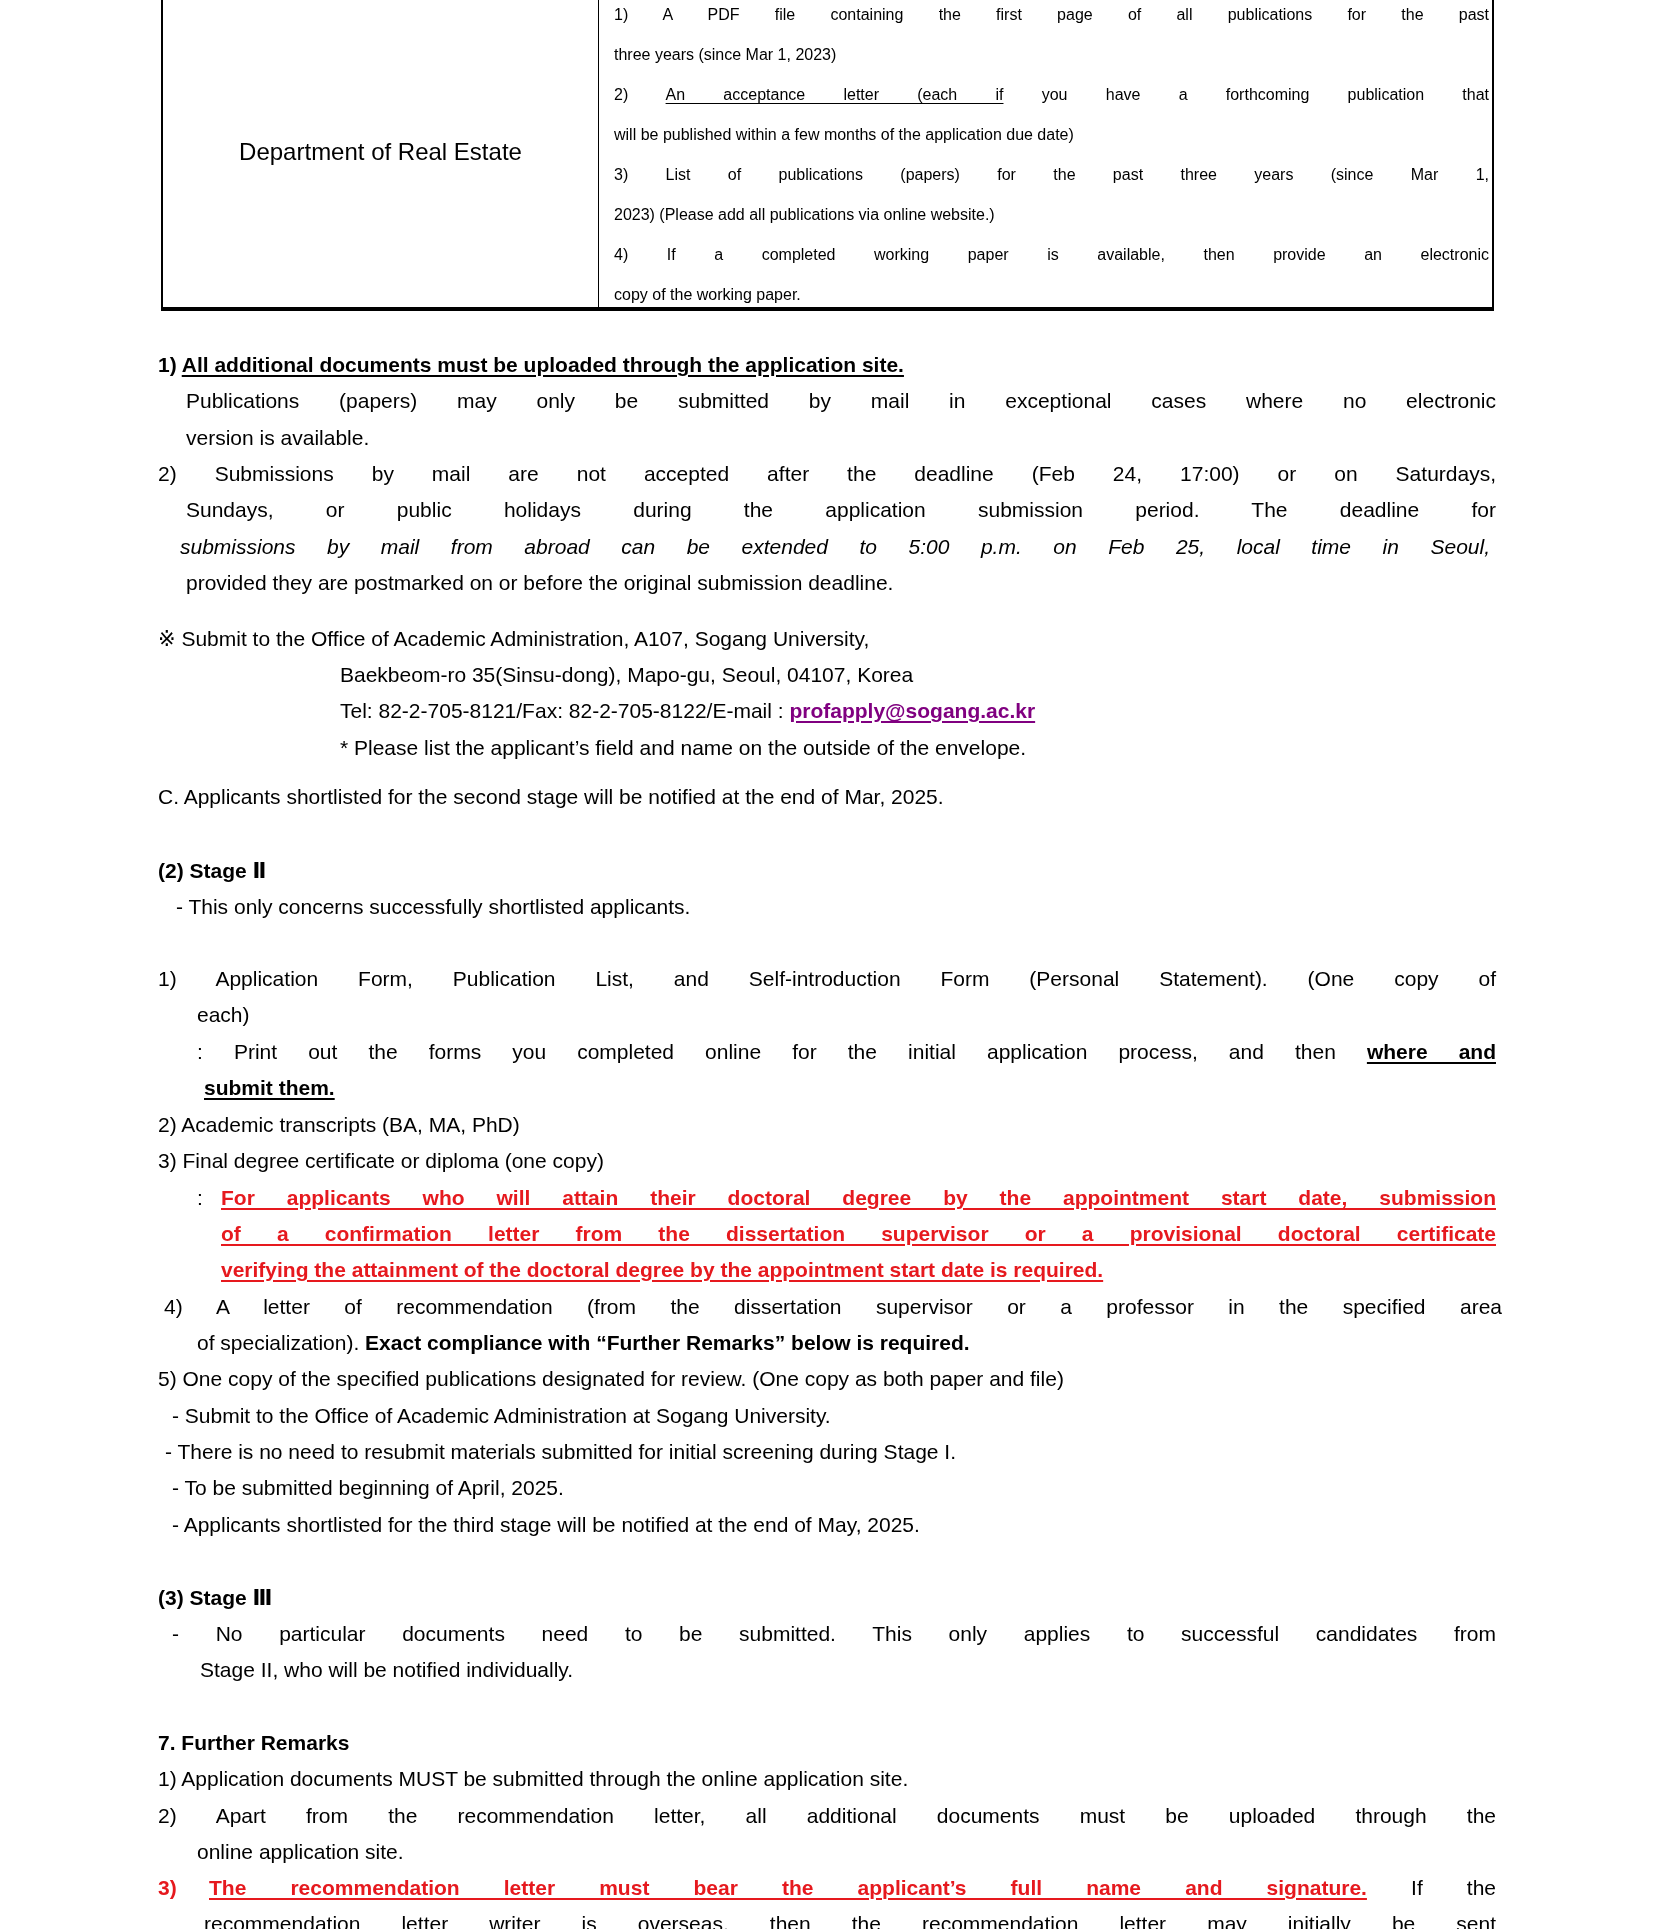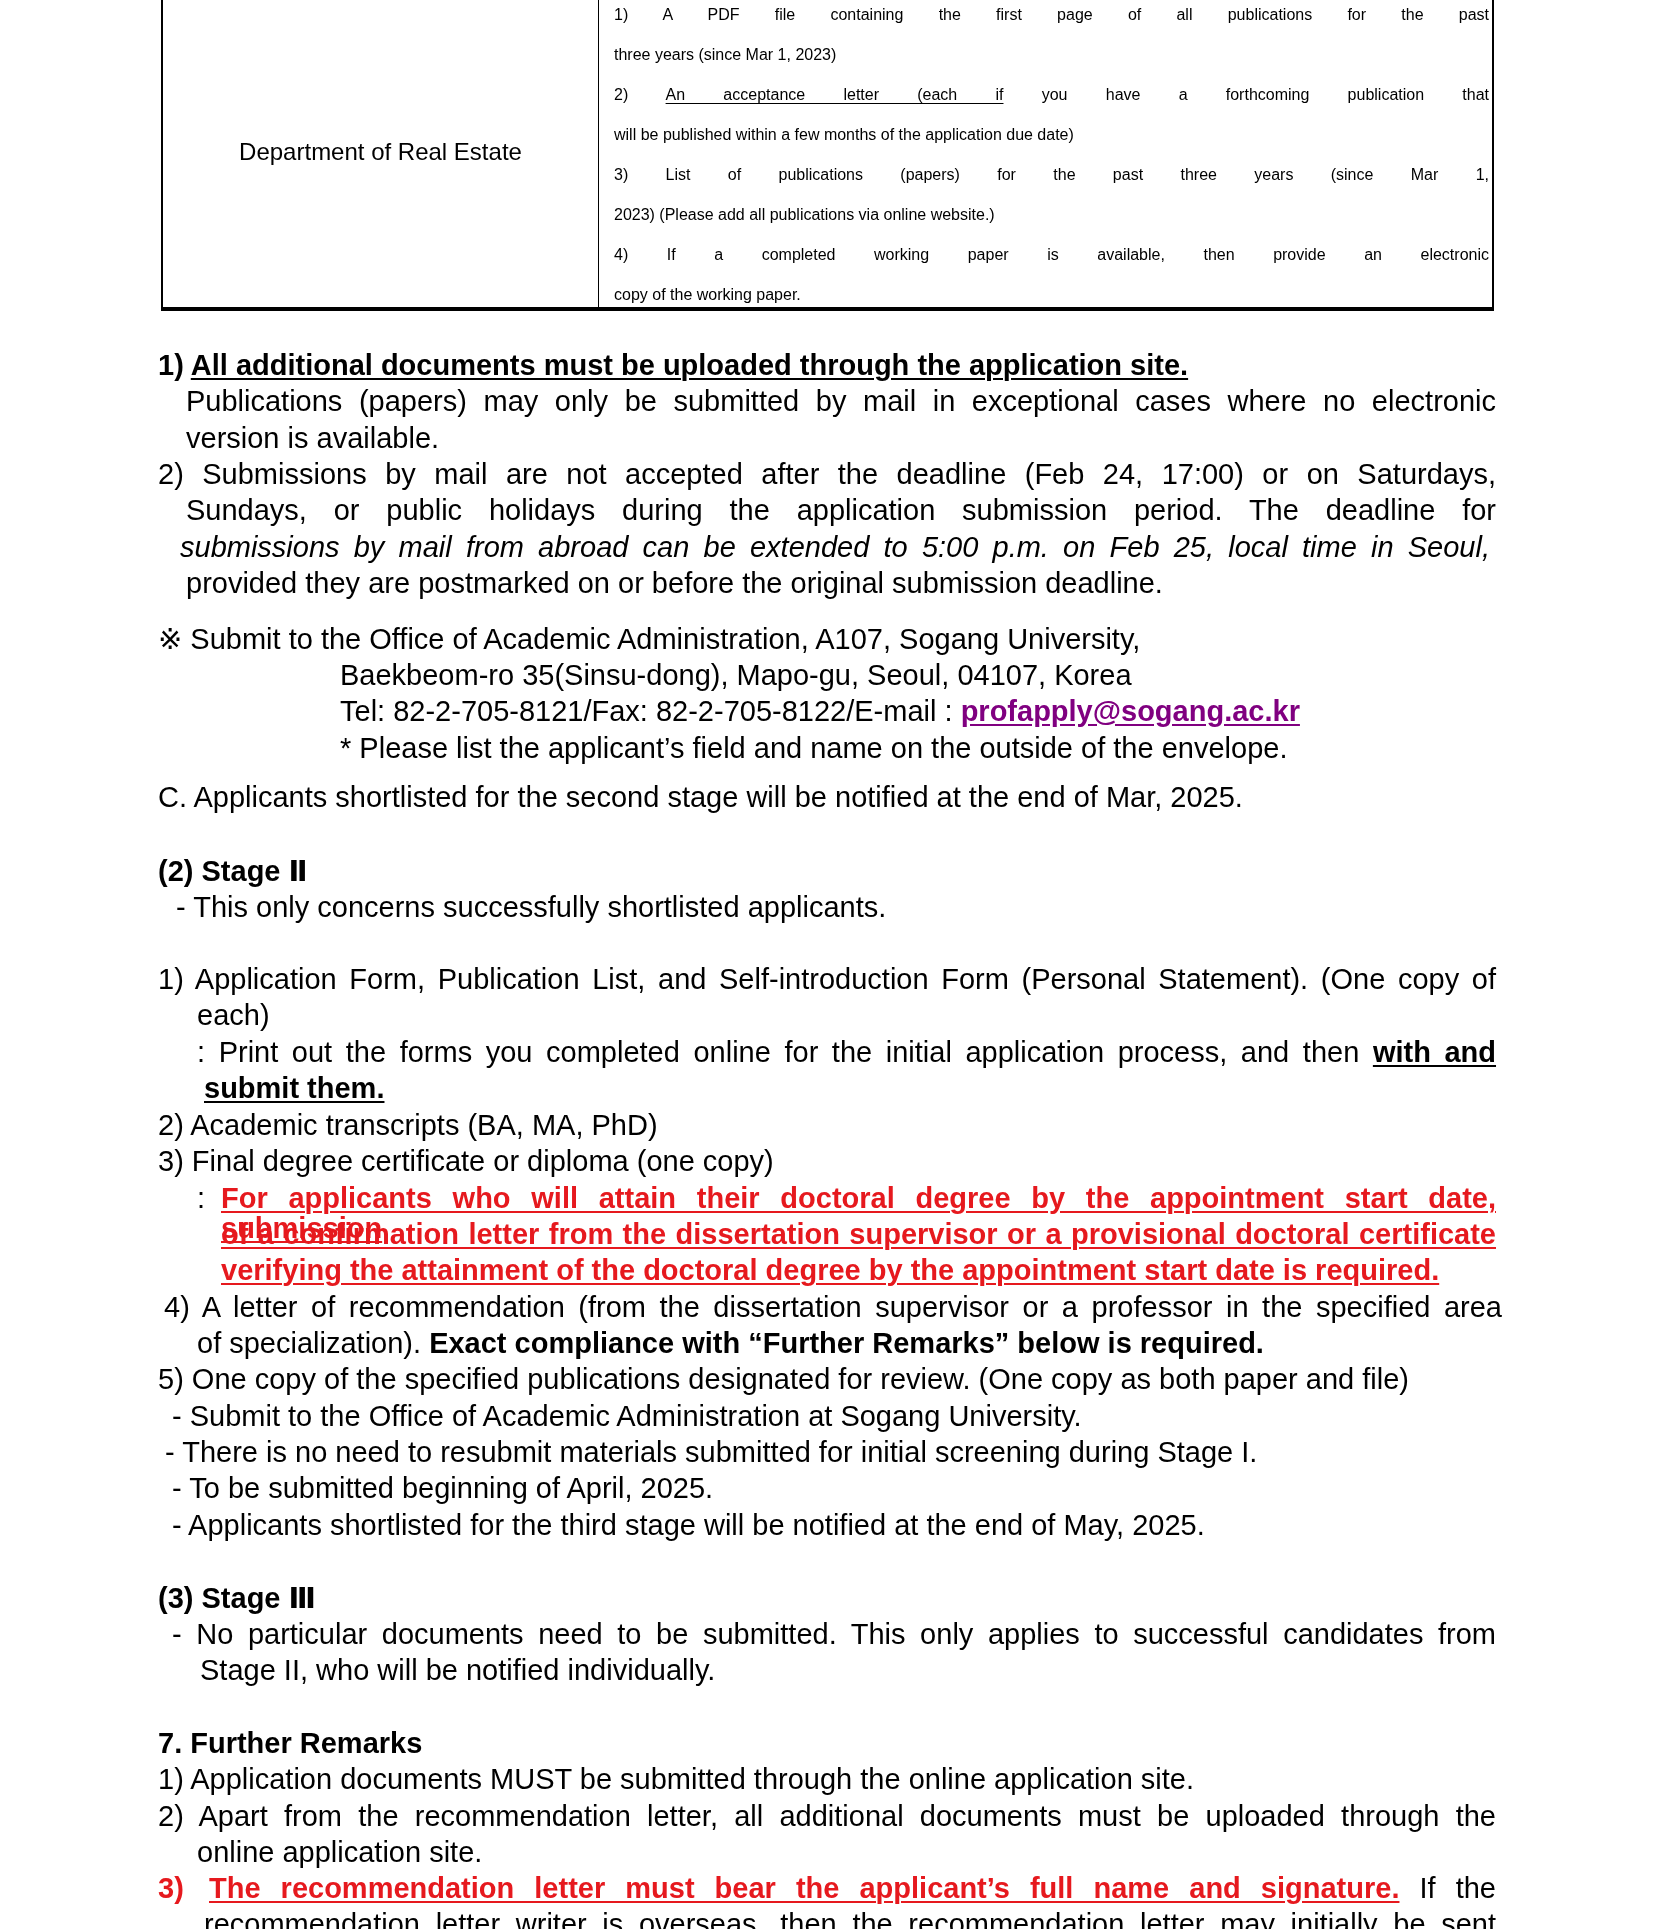--- a/index.html
+++ b/index.html
@@ -1,18 +1,18 @@
 <!DOCTYPE html>
 <html><head>
 <meta charset="utf-8">
 <style>
   html, body { margin: 0; padding: 0; background: #ffffff; }
   body { width: 1653px; height: 1929px; position: relative; overflow: hidden;
          font-family: "Liberation Sans", "DejaVu Sans", sans-serif; color: #000; }
-  .line { position: absolute; font-size: 29px; line-height: 30px; white-space: nowrap; }
+  .line { position: absolute; font-size: 21px; line-height: 30px; white-space: nowrap; }
   .just { text-align: justify; text-align-last: justify; white-space: normal; }
   .b { font-weight: bold; }
   .u { text-decoration: underline; text-underline-offset: 3px; text-decoration-thickness: 2px; }
   .red { color: #e6191e; }
   .link { color: #800080; font-weight: bold; text-decoration: underline; text-underline-offset: 3px; }
   
   .tbl { position: absolute; left: 161px; top: -4px; width: 1333px; height: 315px;
          border: 2px solid #000; border-bottom-width: 4px; border-top: none; box-sizing: border-box; }
   .tbl .divider { position: absolute; left: 435px; top: 0; bottom: 0; width: 1px; background: #000; }
   .tbl .left-cell { position: absolute; left: 0; top: 0; width: 435px; height: 100%;
@@ -63,21 +63,21 @@
 <div class="line" style="left:158px; top:782px;">C. Applicants shortlisted for the second stage will be notified at the end of Mar, 2025.</div>
 
 <div class="line b" style="left:158px; top:856px;">
   <span>(2) </span><span>Stage Ⅱ</span>
 </div>
 <div class="line" style="left:176px; top:892px;">- This only concerns successfully shortlisted applicants.</div>
 
 <div class="line just" style="left:158px; width:1338px; top:964px;">1) Application Form, Publication List, and Self-introduction Form (Personal Statement). (One copy of</div>
 <div class="line" style="left:197px; top:1000px;">each)</div>
 <div class="line just" style="left:197px; width:1299px; top:1037px;">
-  <span>: Print out the forms you completed online for the initial application process, and then </span><span class="b u">with and</span>
+  <span>: Print out the forms you completed online for the initial application process, and then </span><span class="b u">where and</span>
 </div>
 <div class="line b u" style="left:204px; top:1073px;">submit them.</div>
 
 <div class="line" style="left:158px; top:1110px;">2) Academic transcripts (BA, MA, PhD)</div>
 <div class="line" style="left:158px; top:1146px;">3) Final degree certificate or diploma (one copy)</div>
 
 <div class="line" style="left:197px; top:1183px;">:</div>
 <div class="line just b u red" style="left:221px; width:1275px; top:1183px;">For applicants who will attain their doctoral degree by the appointment start date, submission</div>
 <div class="line just b u red" style="left:221px; width:1275px; top:1219px;">of a confirmation letter from the dissertation supervisor or a provisional doctoral certificate</div>
 <div class="line b u red" style="left:221px; top:1255px;">verifying the attainment of the doctoral degree by the appointment start date is required.</div>

